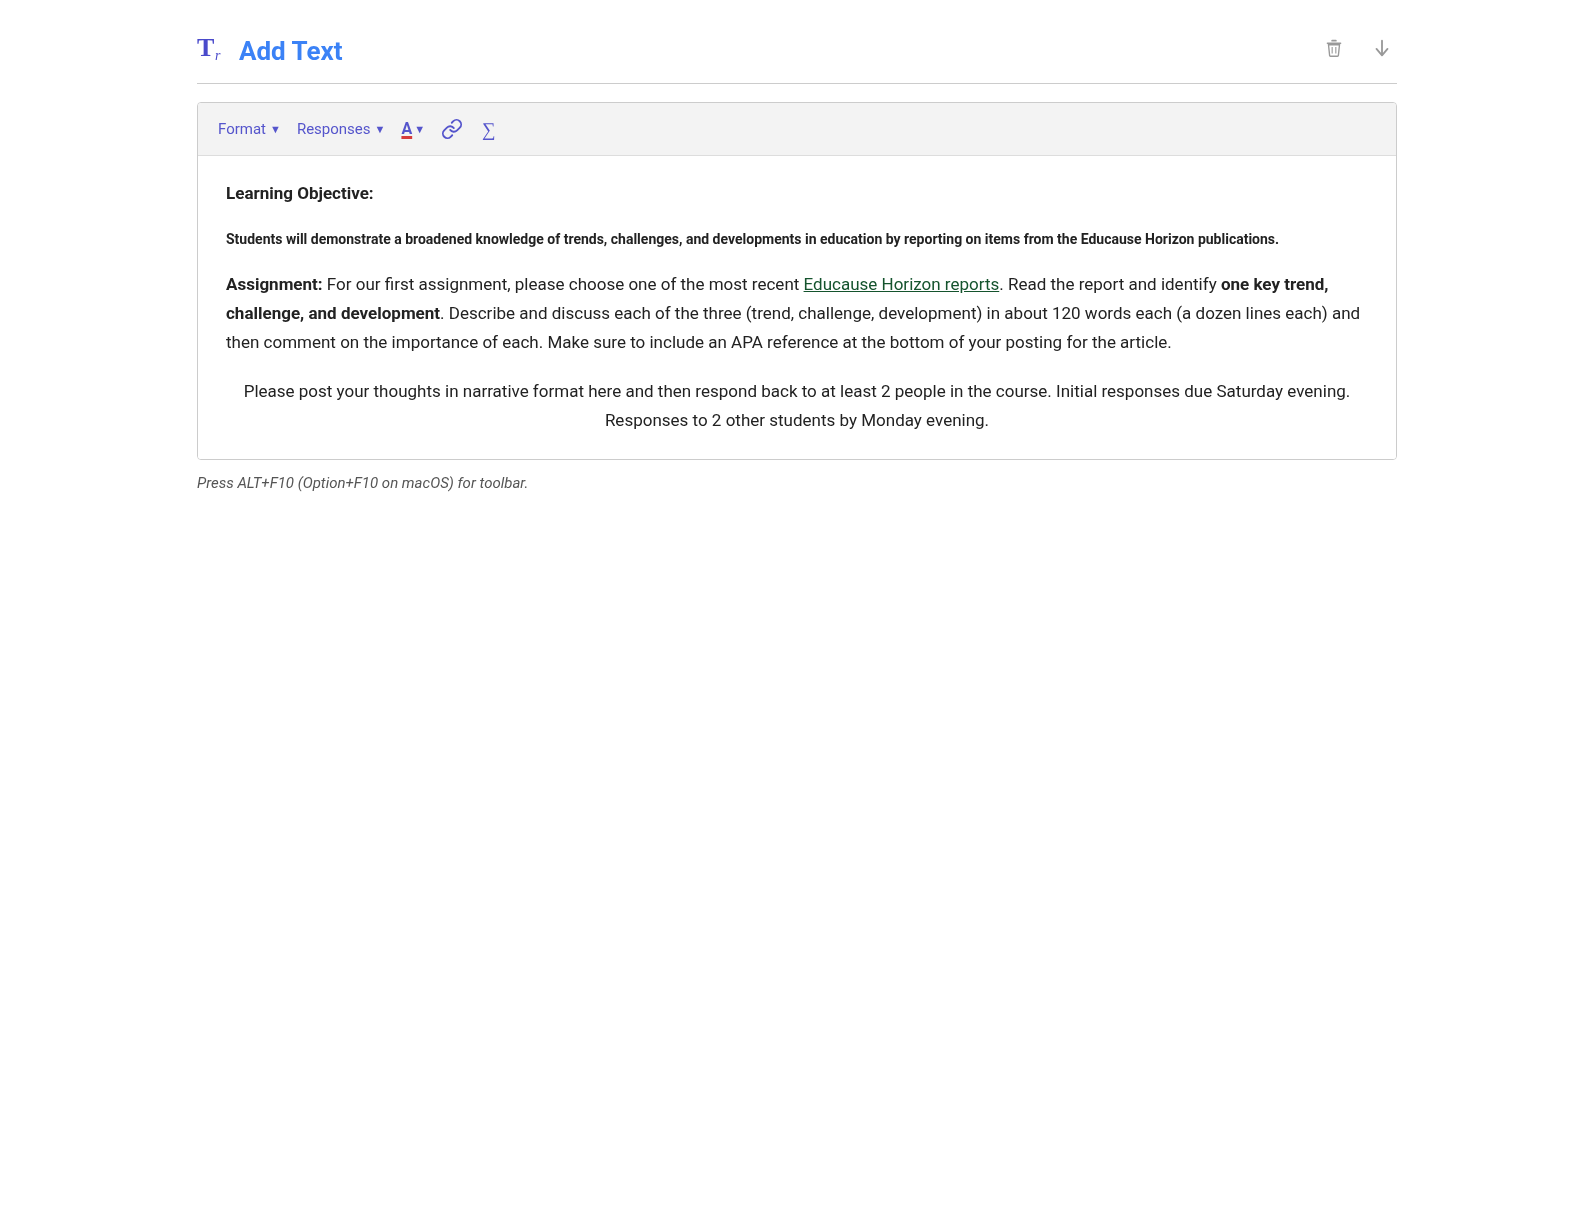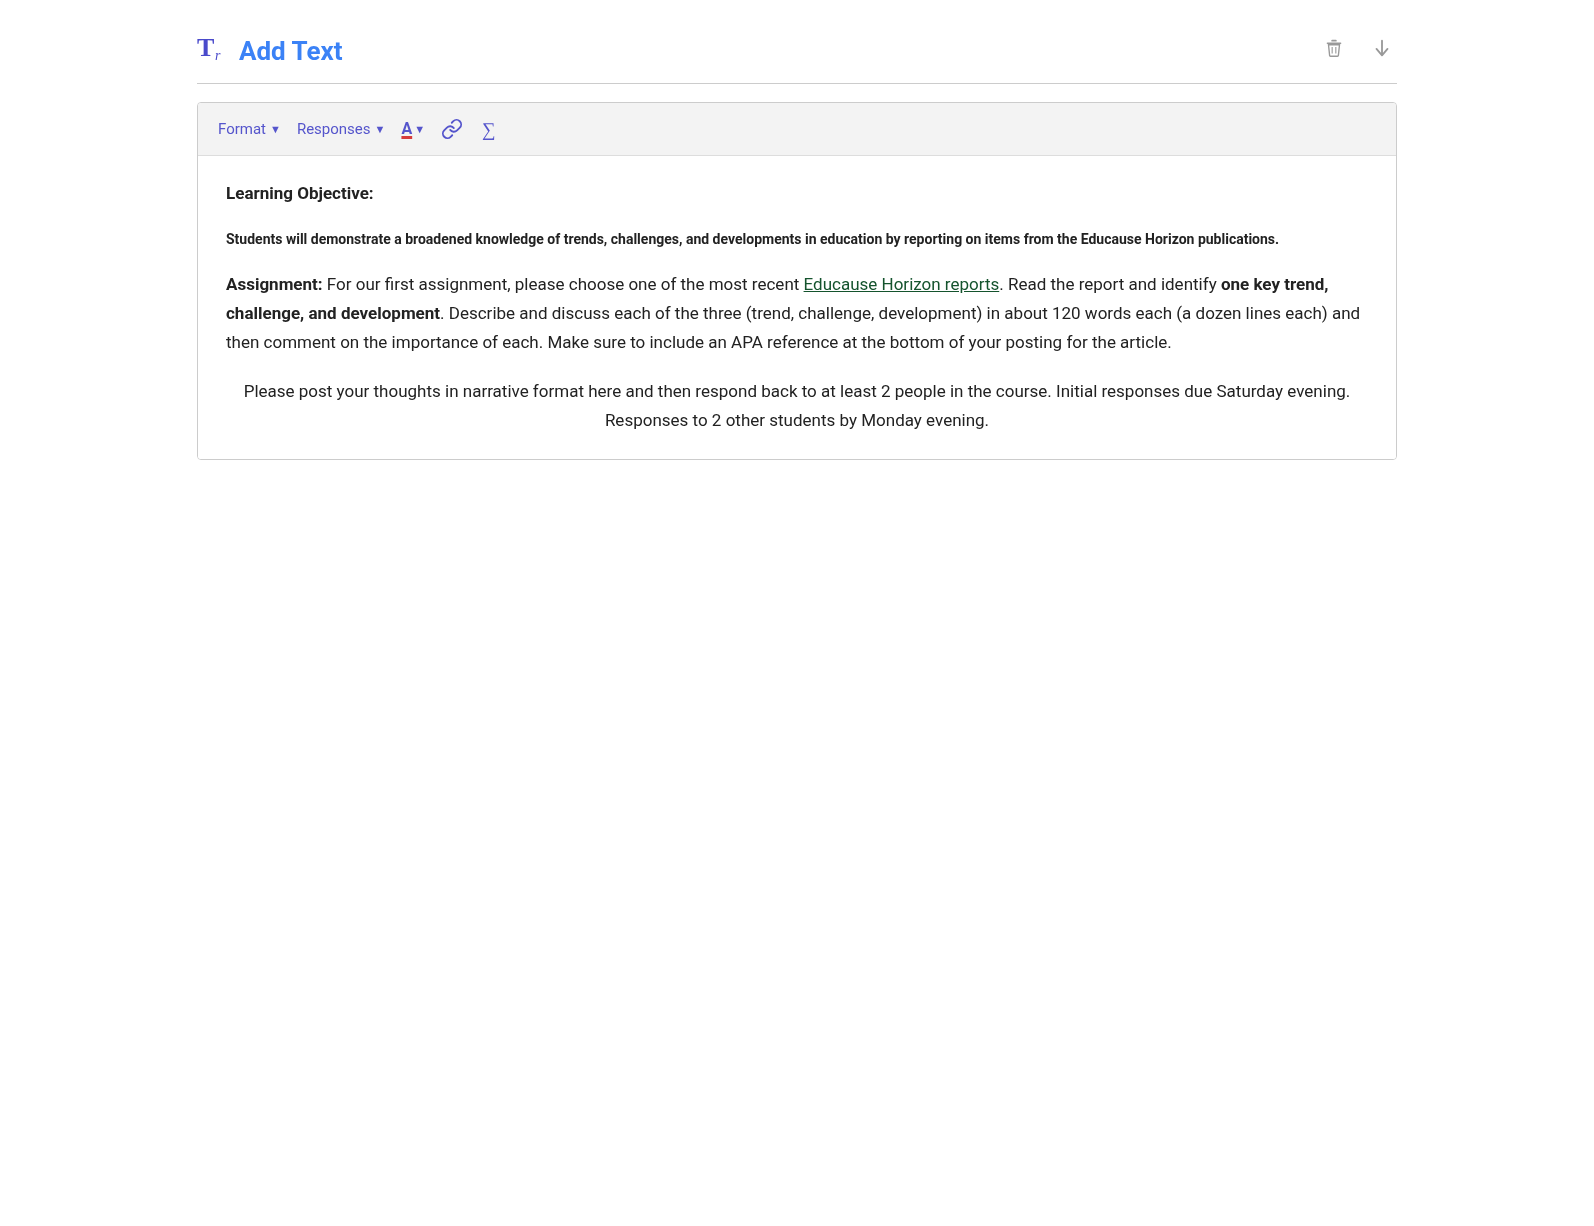--- a/index.html
+++ b/index.html
@@ -244,14 +244,15 @@
 
       <p class="assignment-para">
         <span class="assignment-label">Assignment:</span><span> For our first assignment, please choose one of the most recent </span><a class="assignment-link" href="#">Educause Horizon reports</a><span>. Read the report and identify </span><strong>one key trend, challenge, and development</strong><span>. Describe and discuss each of the three (trend, challenge, development) in about 120 words each (a dozen lines each) and then comment on the importance of each. Make sure to include an APA reference at the bottom of your posting for the article.</span>
       </p>
 
       <p class="last-para">Please post your thoughts in narrative format here and then respond back to at least 2 people in the course. Initial responses due Saturday evening. Responses to 2 other students by Monday evening.</p>
     </div>
 
   </div>
 
+  <p class="footer-hint">Press ALT+F10 (Option+F10 on macOS) for toolbar.</p>
 
 </div>
 
 </body></html>

